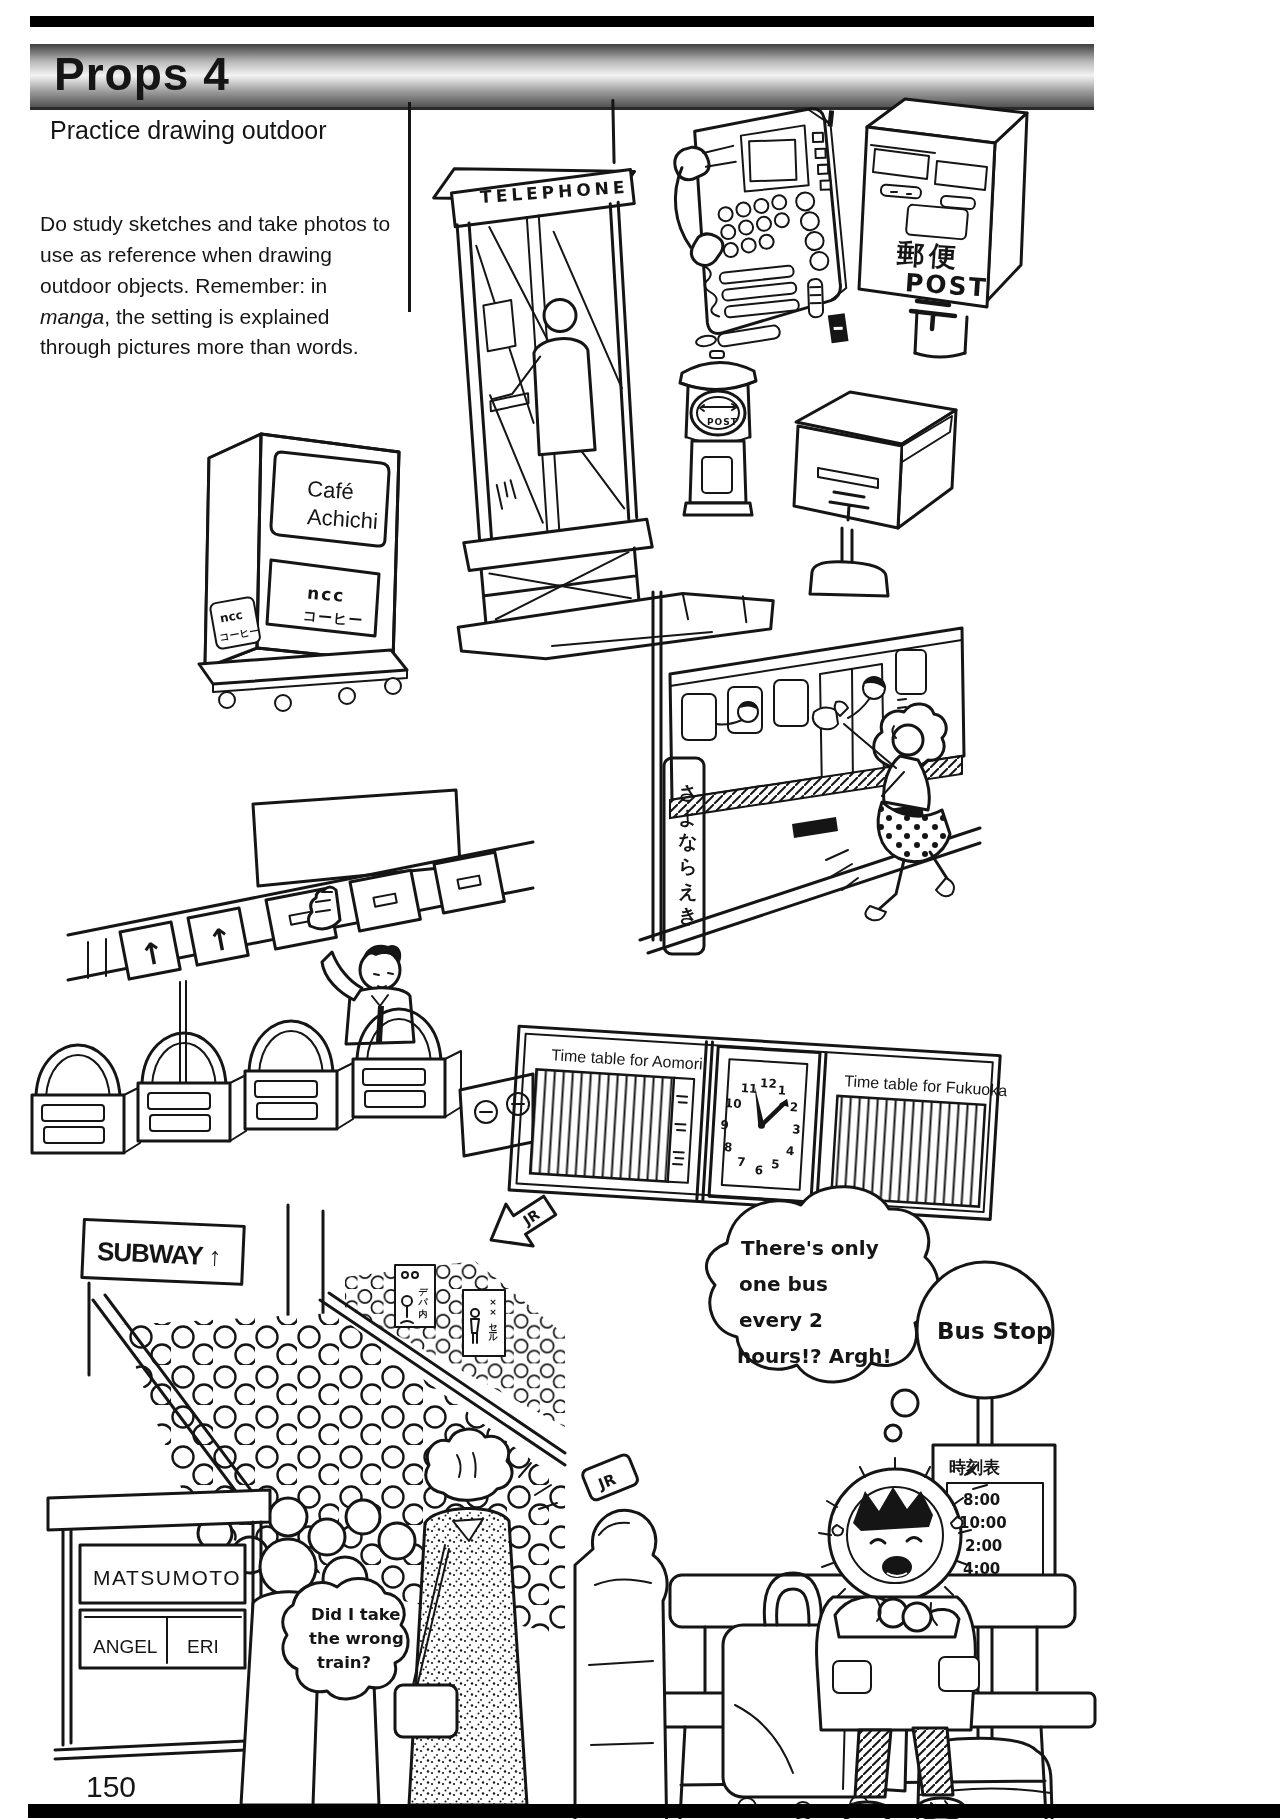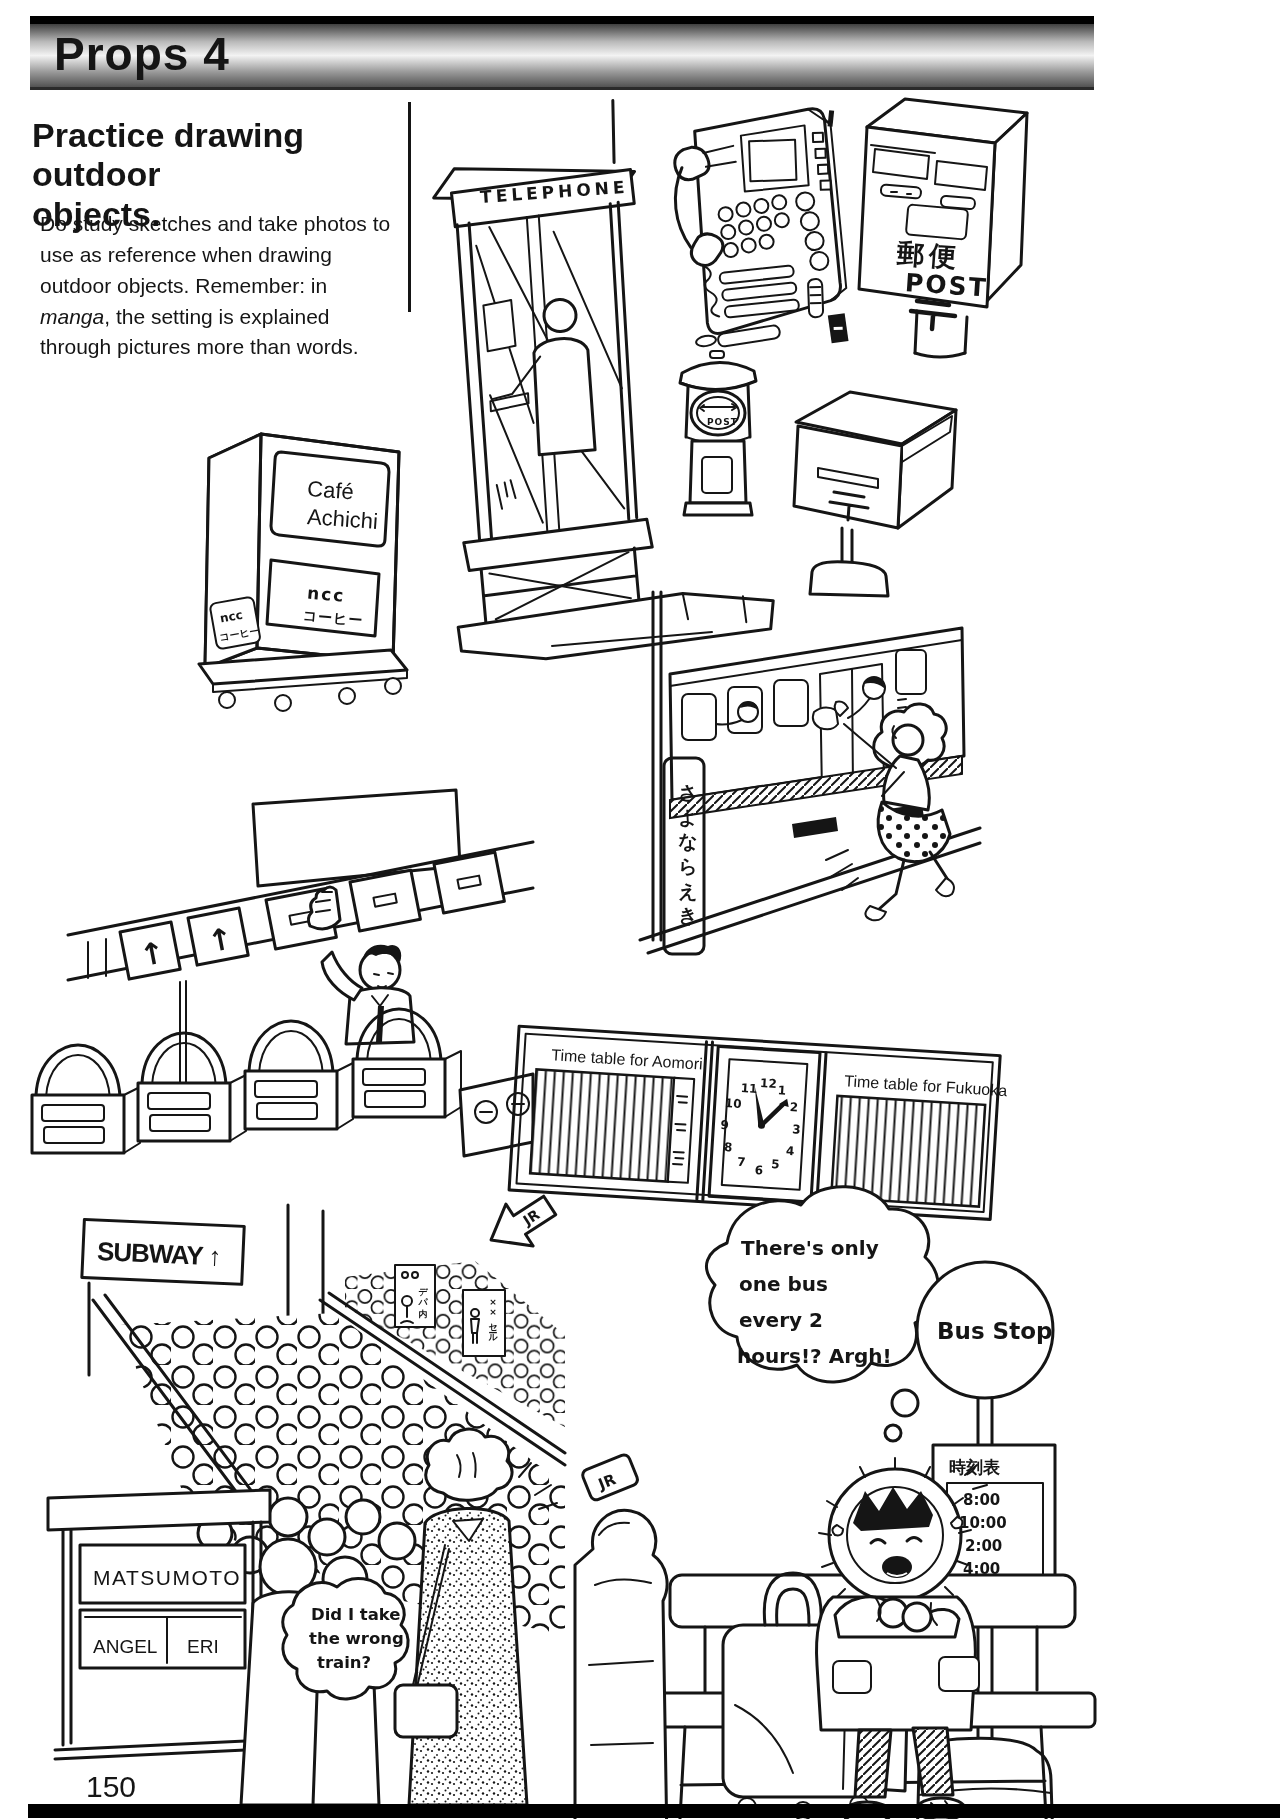--- a/index.html
+++ b/index.html
@@ -9,25 +9,25 @@
   svg{display:block;overflow:visible;}
   .ln{fill:none;stroke:#151515;stroke-width:3;stroke-linecap:round;stroke-linejoin:round;}
   .ln2{fill:none;stroke:#151515;stroke-width:2;stroke-linecap:round;stroke-linejoin:round;}
   .ln4{fill:none;stroke:#151515;stroke-width:4.5;stroke-linecap:round;stroke-linejoin:round;}
   .fw{fill:#fff;stroke:#151515;stroke-width:3;stroke-linejoin:round;}
   .fw2{fill:#fff;stroke:#151515;stroke-width:2;stroke-linejoin:round;}
   .fb{fill:#151515;stroke:none;}
   text{fill:#151515;font-family:"Liberation Sans",sans-serif;}
   .hand{font-family:"DejaVu Sans",sans-serif;font-weight:bold;}
   .topstrip{left:30px;top:16px;width:1064px;height:11px;background:#000;}
-  .headbar{left:30px;top:24px;width:1064px;height:63px;
+  .headbar{left:30px;top:44px;width:1064px;height:63px;
      background:linear-gradient(180deg,#3f3f3f 0%,#b9b9b9 28%,#f3f3f3 50%,#9a9a9a 76%,#525252 100%);
      border-bottom:3px solid #2a2a2a;}
   .headbar span{position:absolute;left:24px;top:3px;font-size:46px;font-weight:bold;letter-spacing:1px;}
-  .introh{left:32px;top:116px;width:390px;font-size:34px;font-weight:bold;line-height:1.16;}
+  .introh{left:50px;top:116px;width:390px;font-size:25px;font-weight:normal;line-height:1.16;}
   .introp{left:40px;top:197px;width:362px;font-size:21px;line-height:1.47;margin-top:12px;}
   .vdivider{left:408px;top:102px;width:3px;height:210px;background:#151515;}
   .vtext{position:absolute;writing-mode:vertical-rl;text-orientation:upright;
          font-family:"DejaVu Sans",sans-serif;font-weight:bold;letter-spacing:3px;}
   .pagenum{left:86px;top:1752px;font-size:30px;margin-top:18px;}
   .botbar{left:28px;top:1804px;width:1252px;height:14px;background:#000;}
   .ttwrap{transform:rotate(3.5deg);transform-origin:0 50%;}
 </style>
 </head>
 <body>
@@ -95,21 +95,20 @@
 </defs>
 </svg>
 
 <div class="abs topstrip"></div>
 <div class="abs headbar">
   <span>Props 4</span>
 </div>
 
 <div class="abs introh">
   <div>Practice drawing outdoor</div>
-  <div>objects.</div>
 </div>
 <p class="abs introp"><span>Do study sketches and take photos to use as reference when drawing outdoor objects. Remember: in </span><i>manga</i><span>, the setting is explained through pictures more than words.</span></p>
 <div class="abs vdivider"></div>
 
 <div class="abs" style="left:432px;top:92px;width:340px;height:585px">
 <svg width="340" height="585" viewBox="0 0 340 585">
   <g transform="rotate(-3 120 300)">
     <path class="ln" d="M196,12 L194,74"></path>
     <path class="fw" d="M12,100 L34,72 L214,84 L192,112 Z"></path>
     <path class="fw" d="M30,96 L210,82 L212,116 L32,130 Z"></path>

